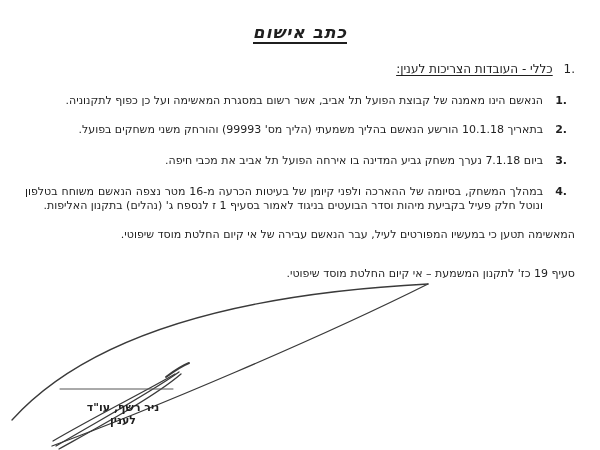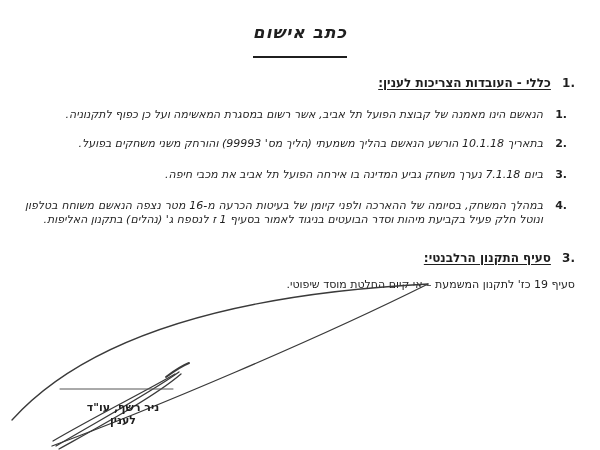--- a/index.html
+++ b/index.html
@@ -27,25 +27,25 @@
     margin: 0 auto 18px auto;
     width: 120px;
   }
   .doc-title span {
     display: inline-block;
     font-size: 17px;
     font-weight: bold;
     font-style: italic;
     letter-spacing: 1px;
     border-bottom: 2px solid #1f1f1f;
-    padding-bottom: 14px;
+    padding-bottom: 0;
   }
   .sec-head {
     font-size: 12px;
-    font-weight: bold;
+    font-weight: normal;
     margin: 0 0 13px 0;
   }
   .sec-head .sec-num {
     display: inline-block;
     margin-left: 7px;
   }
   .sec-head .sec-title {
     text-decoration: underline;
     text-underline-offset: 2px;
   }
@@ -60,21 +60,20 @@
     line-height: 14px;
   }
   .item-num {
     font-weight: bold;
     width: 16px;
     flex: 0 0 16px;
   }
   .item-text {
     flex: 1;
     text-align: justify;
-    font-style: italic;
   }
   .sec-body {
     font-size: 11px;
     line-height: 14px;
     margin: 0 0 16px 0;
     text-align: right;
   }
   .gap-a { height: 2px; }
   .gap-b { height: 9px; }
   .sig-overlay {
@@ -124,27 +123,24 @@
       <span class="item-num">.3</span>
       <div class="item-text">ביום 7.1.18 נערך משחק גביע המדינה בו אירחה הפועל תל אביב את מכבי חיפה.</div>
     </div>
     <div class="gap-a"></div>
     <div class="item">
       <span class="item-num">.4</span>
       <div class="item-text">במהלך המשחק, בסיומה של ההארכה ולפני קיומן של בעיטות הכרעה מ-16 מטר נצפה הנאשם משוחח בטלפון ונוטל חלק פעיל בקביעת מיהות וסדר הבועטים בניגוד לאמור בסעיף 1 ז לנספח ג' (נהלים) בתקנון האליפות.</div>
     </div>
   </div>
 
+  <div class="sec-body">המאשימה תטען כי במעשיו המפורטים לעיל, עבר הנאשם עבירה של אי קיום החלטת מוסד שיפוטי.</div>
 
   <div class="gap-b"></div>
 
-  <div class="sec-head">
-    <span class="sec-num">.3</span>
-    <span class="sec-title">סעיף התקנון הרלבנטי:</span>
-  </div>
   <div class="sec-body">סעיף 19 כז' לתקנון המשמעת – אי קיום החלטת מוסד שיפוטי.</div>
 
 </div>
 
 <svg class="sig-overlay" viewBox="0 0 600 450" xmlns="http://www.w3.org/2000/svg">
   <g fill="none" stroke="#3a3a3a" stroke-width="1.3" stroke-linecap="round">
 
     <path d="M 12 420 C 95 328, 255 293, 428 284"></path>
     <path d="M 52 446 C 150 410, 320 338, 428 284"></path>
 

